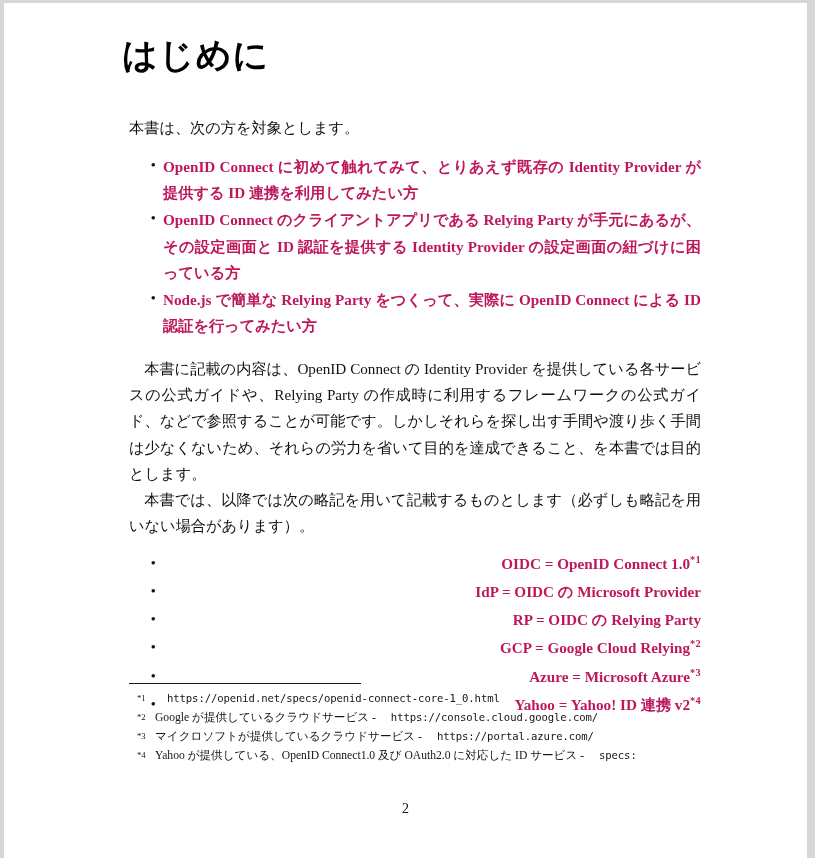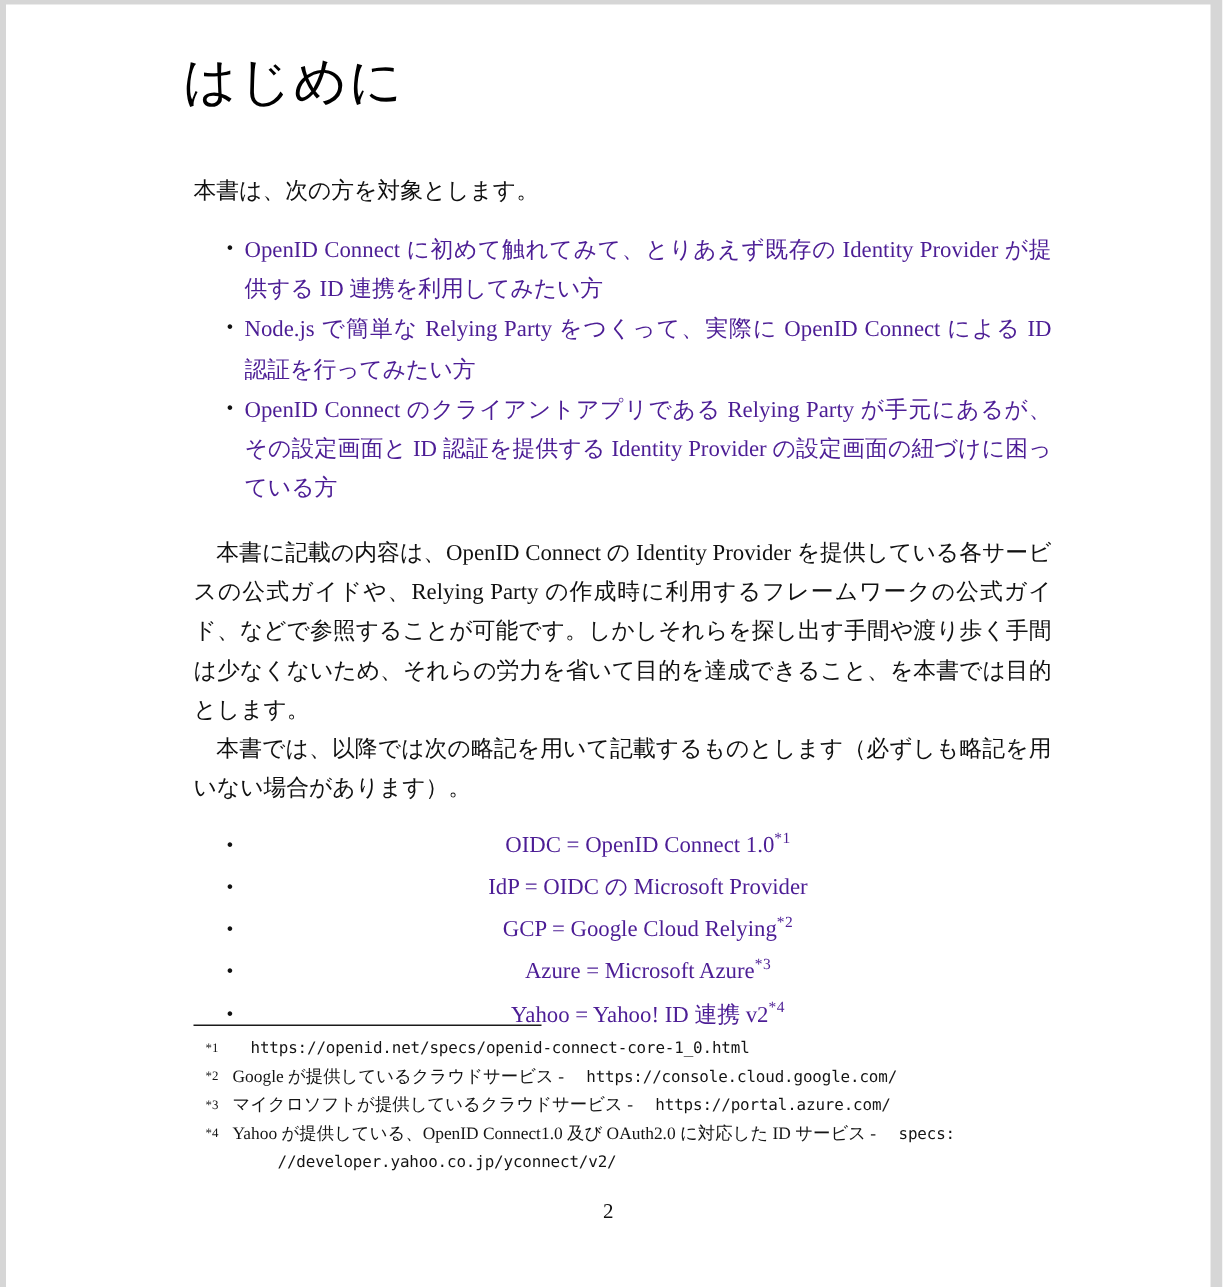--- a/index.html
+++ b/index.html
@@ -32,21 +32,21 @@
     box-sizing: border-box;
     overflow: hidden;
   }
 
   
   .chapter-title {
     position: absolute;
     left: 118px;
     top: 8px;
     font-family: "DejaVu Sans", "Liberation Sans", sans-serif;
-    font-weight: normal;
+    font-weight: bold;
     font-size: 35px;
     letter-spacing: 1px;
     line-height: 1.25;
     color: #000000;
   }
 
   
   .body-col {
     position: absolute;
     left: 125px;
@@ -78,33 +78,34 @@
     padding: 0;
   }
   ul.bullets > li {
     position: relative;
     padding-left: 34px;
     font-size: 15.2px;
     line-height: 1.72;
     text-align: justify;
     text-justify: inter-character;
     margin: 0 0 1px 0;
-    color: #4c1d95;
+    color: #be185d;
+    font-weight: bold;
   }
   ul.bullets > li::before {
     content: "\2022";
     position: absolute;
     left: 22px;
     top: 0;
     font-size: 13px;
     line-height: 1.72;
     color: #111111;
   }
   ul.bullets.abbrev > li {
-    text-align: center;
+    text-align: right;
     margin-bottom: 3.5px;
     line-height: 1.62;
   }
 
   sup.fnmark {
     font-size: 0.68em;
     vertical-align: super;
     line-height: 0;
     letter-spacing: 0.3px;
   }
@@ -168,38 +169,41 @@
     <h1 class="chapter-title">はじめに</h1>
 
     <div class="body-col">
 
       <p class="para lead">本書は、次の方を対象とします。</p>
 
       <div class="gap-md"></div>
 
       <ul class="bullets">
         <li>OpenID Connect に初めて触れてみて、とりあえず既存の Identity Provider が提供する ID 連携を利用してみたい方</li>
+        <li>OpenID Connect のクライアントアプリである Relying Party が手元にあるが、その設定画面と ID 認証を提供する Identity Provider の設定画面の紐づけに困っている方</li>
         <li>Node.js で簡単な Relying Party をつくって、実際に OpenID Connect による ID 認証を行ってみたい方</li>
-        <li>OpenID Connect のクライアントアプリである Relying Party が手元にあるが、その設定画面と ID 認証を提供する Identity Provider の設定画面の紐づけに困っている方</li>
       </ul>
 
       <div class="gap-lg"></div>
 
       <p class="para indent">本書に記載の内容は、OpenID Connect の Identity Provider を提供している各サービスの公式ガイドや、Relying Party の作成時に利用するフレームワークの公式ガイド、などで参照することが可能です。しかしそれらを探し出す手間や渡り歩く手間は少なくないため、それらの労力を省いて目的を達成できること、を本書では目的とします。</p>
 
       <p class="para indent">本書では、以降では次の略記を用いて記載するものとします（必ずしも略記を用いない場合があります）。</p>
 
       <div class="gap-md"></div>
 
       <ul class="bullets abbrev">
         <li>
           <span>OIDC = OpenID Connect 1.0</span><sup class="fnmark">*1</sup>
         </li>
         <li>
           <span>IdP = OIDC の Microsoft Provider</span><sup class="fnmark"></sup>
+        </li>
+        <li>
+          <span>RP = OIDC の Relying Party</span><sup class="fnmark"></sup>
         </li>
         <li>
           <span>GCP = Google Cloud Relying</span><sup class="fnmark">*2</sup>
         </li>
         <li>
           <span>Azure = Microsoft Azure</span><sup class="fnmark">*3</sup>
         </li>
         <li>
           <span>Yahoo = Yahoo! ID 連携 v2</span><sup class="fnmark">*4</sup>
         </li>
@@ -218,21 +222,18 @@
         <span class="fn-num">*2</span><span>Google が提供しているクラウドサービス - </span><span class="mono">https://console.cloud.google.com/</span>
       </p>
 
       <p class="fn">
         <span class="fn-num">*3</span><span>マイクロソフトが提供しているクラウドサービス - </span><span class="mono">https://portal.azure.com/</span>
       </p>
 
       <p class="fn">
         <span class="fn-num">*4</span><span>Yahoo が提供している、OpenID Connect1.0 及び OAuth2.0 に対応した ID サービス - </span><span class="mono">specs:</span>
       </p>
-      <p class="fn fn-cont">
-        <span class="mono">//developer.yahoo.co.jp/yconnect/v2/</span>
-      </p>
     </div>
 
     <div class="page-number">2</div>
 
   </div>
 </div>
 
 </body></html>

